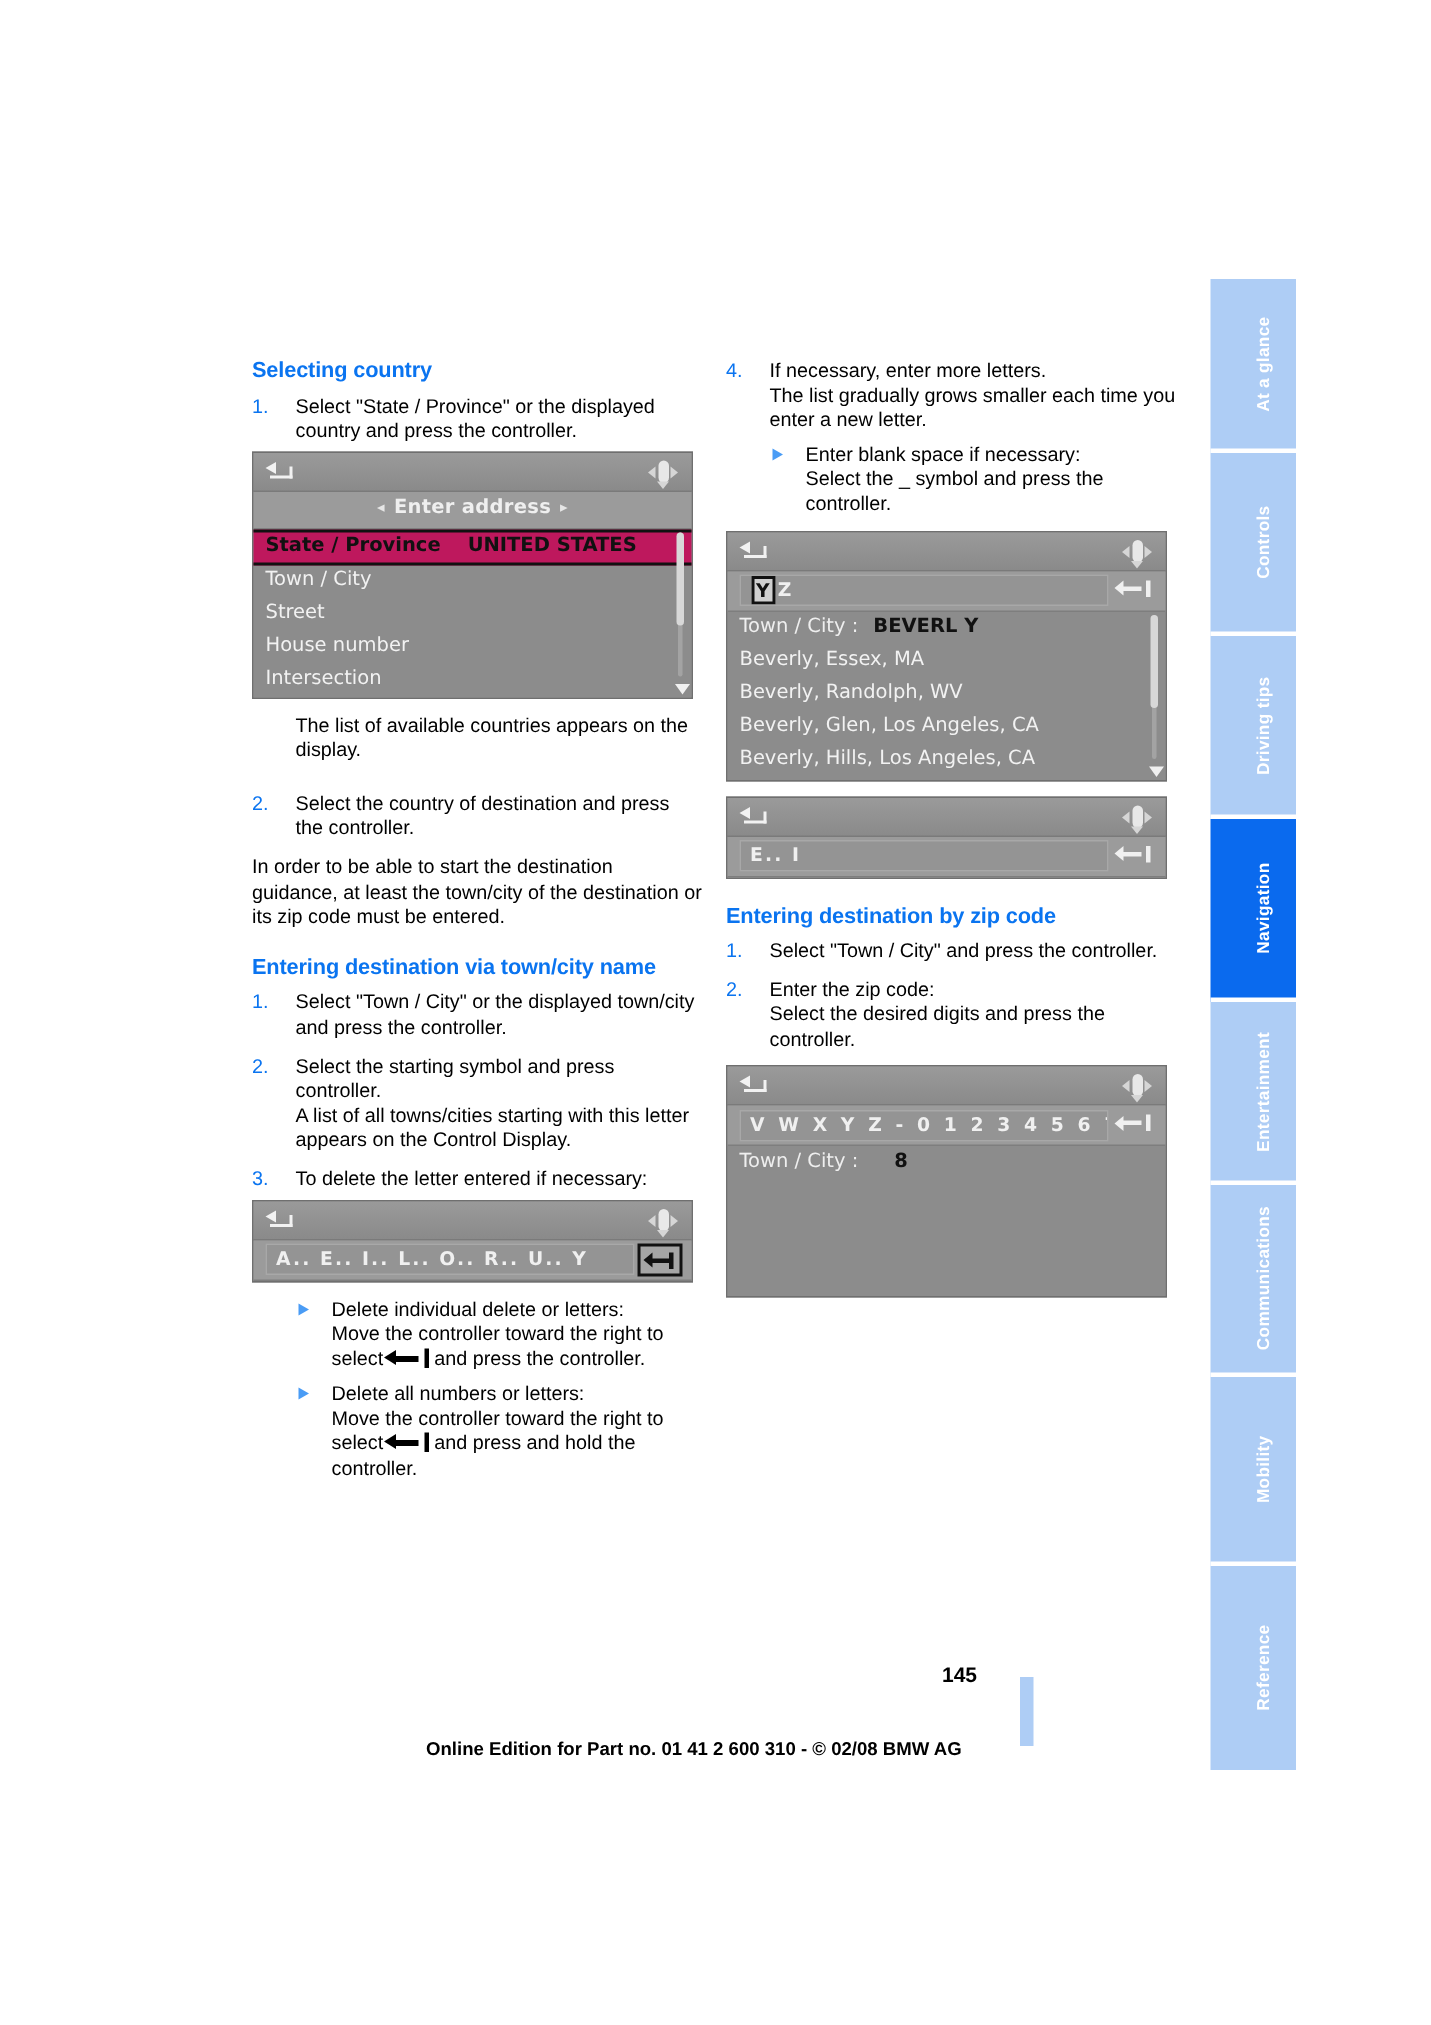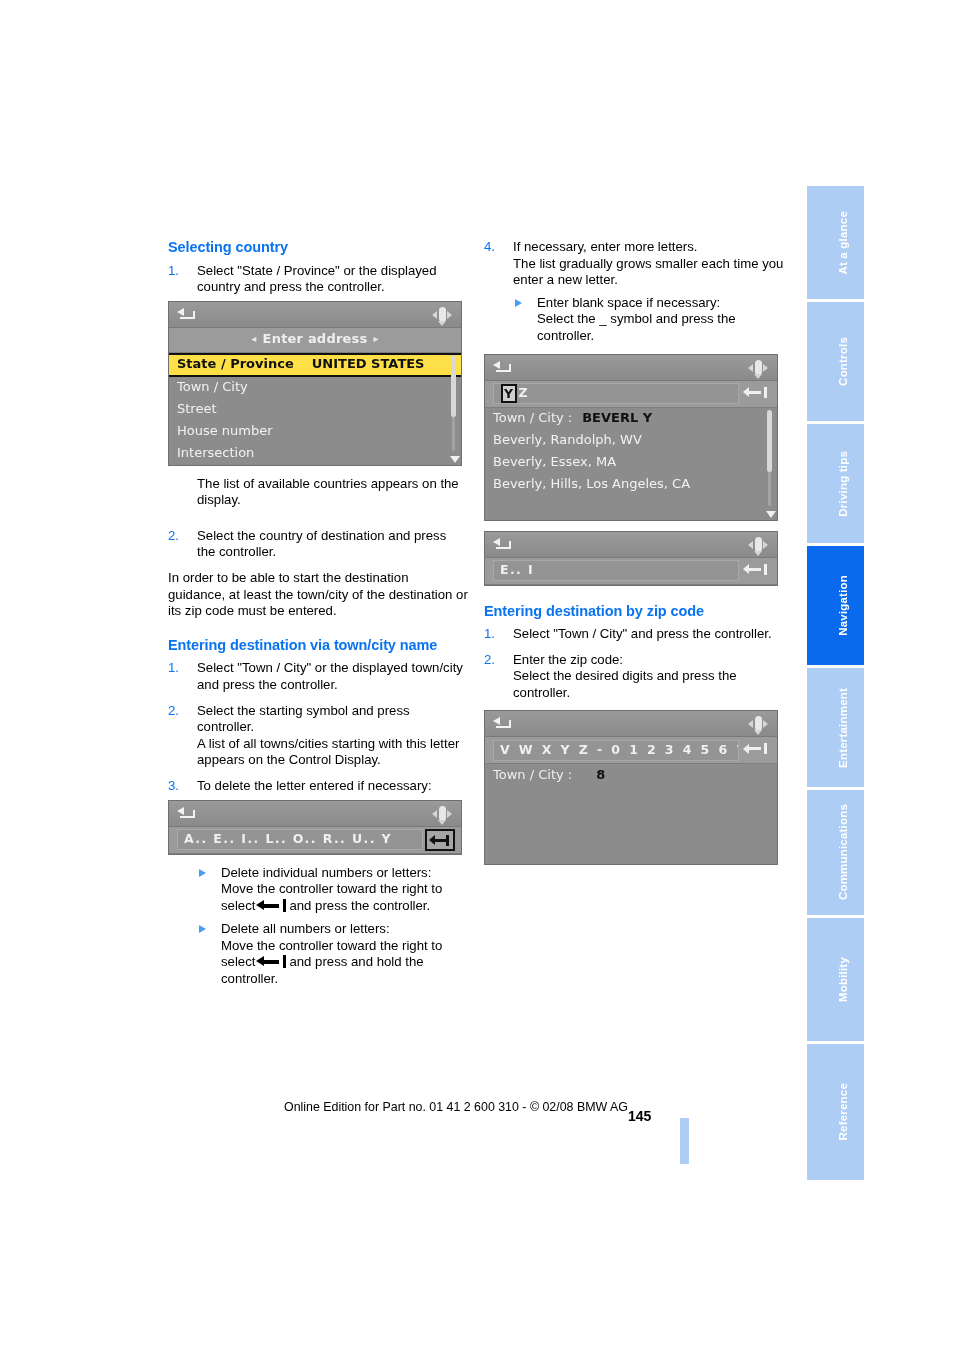--- a/index.html
+++ b/index.html
@@ -246,21 +246,21 @@
   .row {
     height: 22px;
     display:flex; align-items:center;
     color: #f2f2f2;
     font-size: 13px;
     padding-left: 8px;
     white-space: nowrap;
     overflow:hidden;
   }
   .row.selected {
-    background: #fde047;
+    background: #be185d;
     color: #111;
     border-top: 2px solid #111;
     border-bottom: 2px solid #111;
     font-weight: bold;
     height: 24px;
   }
   .row.label-row { color:#efefef; }
   .row.label-row .val { color:#111; font-weight:bold; margin-left: 10px; text-align: center; }
   .row .lbl { }
   .scrollbar {
@@ -277,22 +277,23 @@
   .scrollbar .dn-arrow {
     position:absolute; left:0px; bottom:0; width:0;height:0;
     border-left:5px solid transparent; border-right:5px solid transparent;
     border-top:7px solid #f0f0f0;
   }
   .pageno {
     position:absolute; left:628px; top:1108px;
     font-size: 14px; font-weight: bold;
   }
   .footline {
-    position:absolute; left:284px; top:1100px;
+    position:absolute; left:284px; top:1159px;
     font-size: 12.4px;
+    font-weight: bold;
   }
   .footer-tab {
     position:absolute; left:680px; top:1118px;
     width: 9px; height: 46px;
     background: #aecdf5;
   }
 </style>
 </head>
 <body>
 
@@ -429,21 +430,21 @@
           <span class="e-head"></span>
             <span class="e-shaft"></span>
             <span class="e-bar"></span>
         </span>
       </div>
     </div>
 
     <ul class="tri" style="margin-left:29px;">
       <li>
         <span class="tri-mark"></span>
-        <span>Delete individual numbers or letters:</span><br>
+        <span>Delete individual delete or letters:</span><br>
         <span>Move the controller toward the right to select</span><span class="del-arrow"><span class="head"></span><span class="shaft"></span><span class="bar"></span></span><span>and press the controller.</span>
       </li>
       <li>
         <span class="tri-mark"></span>
         <span>Delete all numbers or letters:</span><br>
         <span>Move the controller toward the right to select</span><span class="del-arrow"><span class="head"></span><span class="shaft"></span><span class="bar"></span></span><span>and press and hold the controller.</span>
       </li>
     </ul>
   </div>
 
@@ -486,22 +487,23 @@
           <span class="e-head"></span>
             <span class="e-shaft"></span>
             <span class="e-bar"></span>
         </span>
       </div>
       <div class="listarea" style="height:112px;">
         <div class="row label-row">
           <span>Town / City :</span>
           <span class="val">BEVERL Y</span>
         </div>
+        <div class="row">Beverly, Essex, MA</div>
         <div class="row">Beverly, Randolph, WV</div>
-        <div class="row">Beverly, Essex, MA</div>
+        <div class="row">Beverly, Glen, Los Angeles, CA</div>
         <div class="row">Beverly, Hills, Los Angeles, CA</div>
         <div class="scrollbar">
           <div class="track"></div>
           <div class="thumb"></div>
           <div class="dn-arrow"></div>
         </div>
       </div>
     </div>
 
     <ol class="steps">

